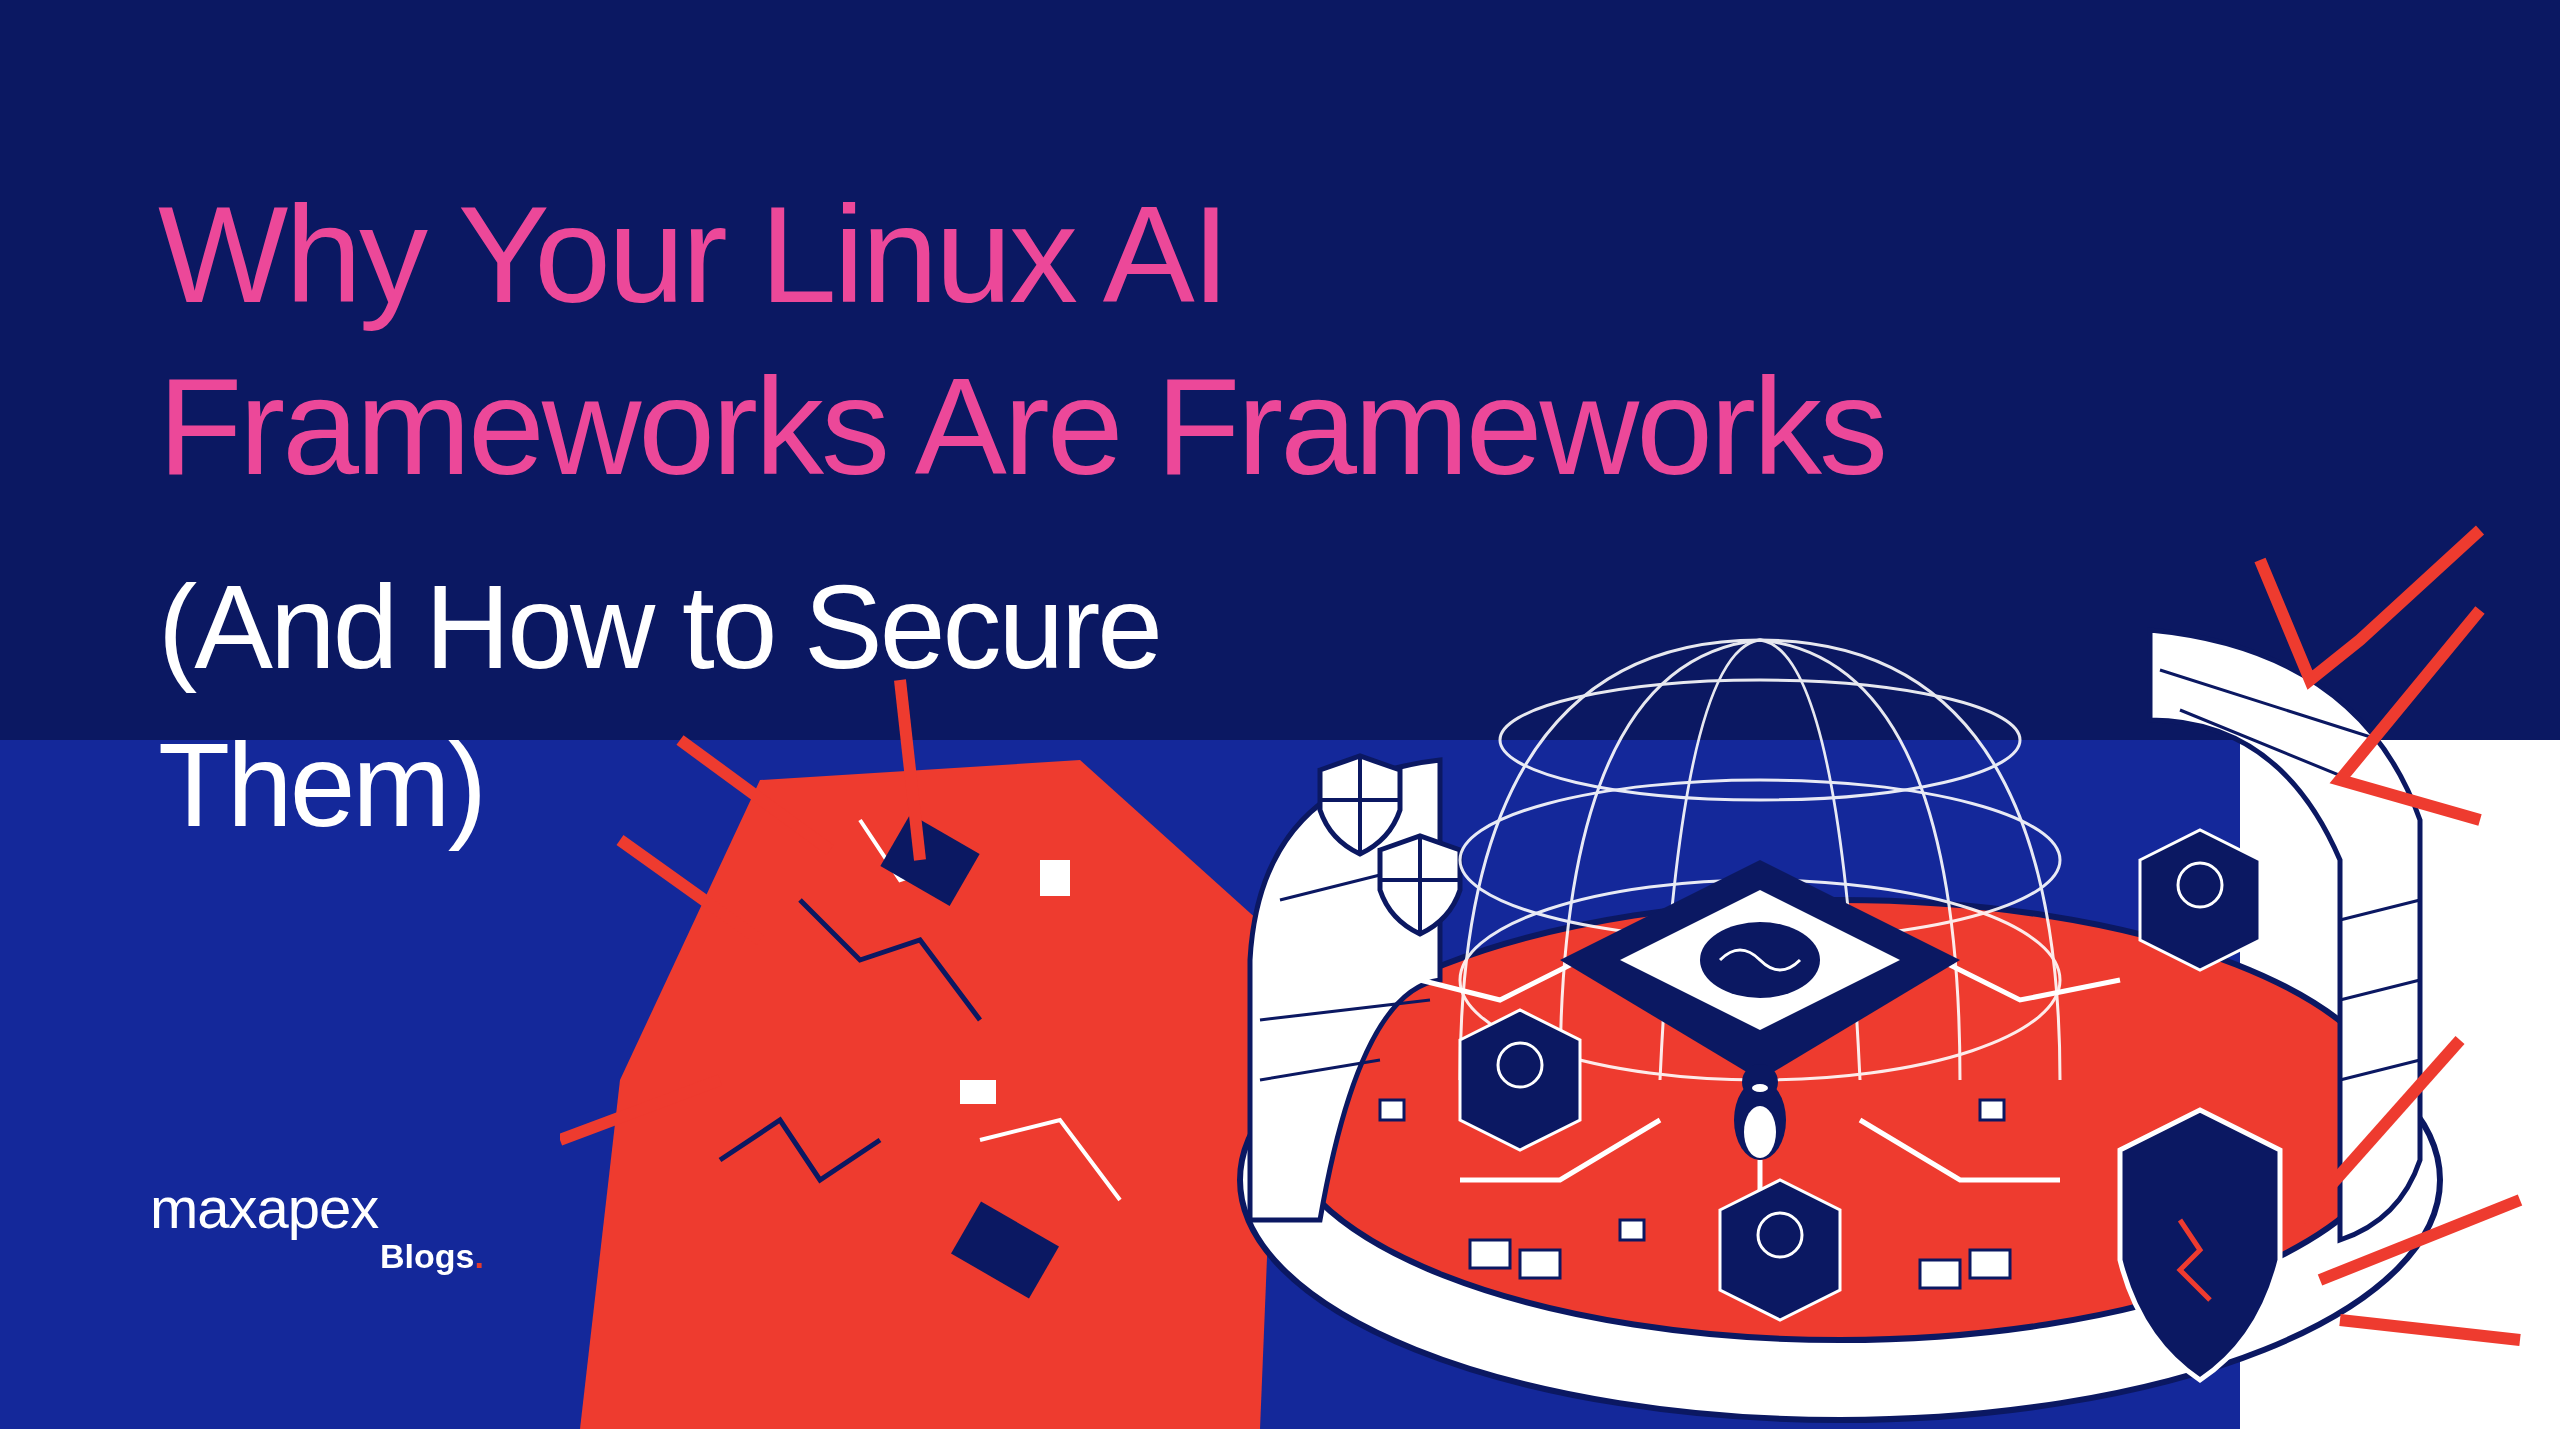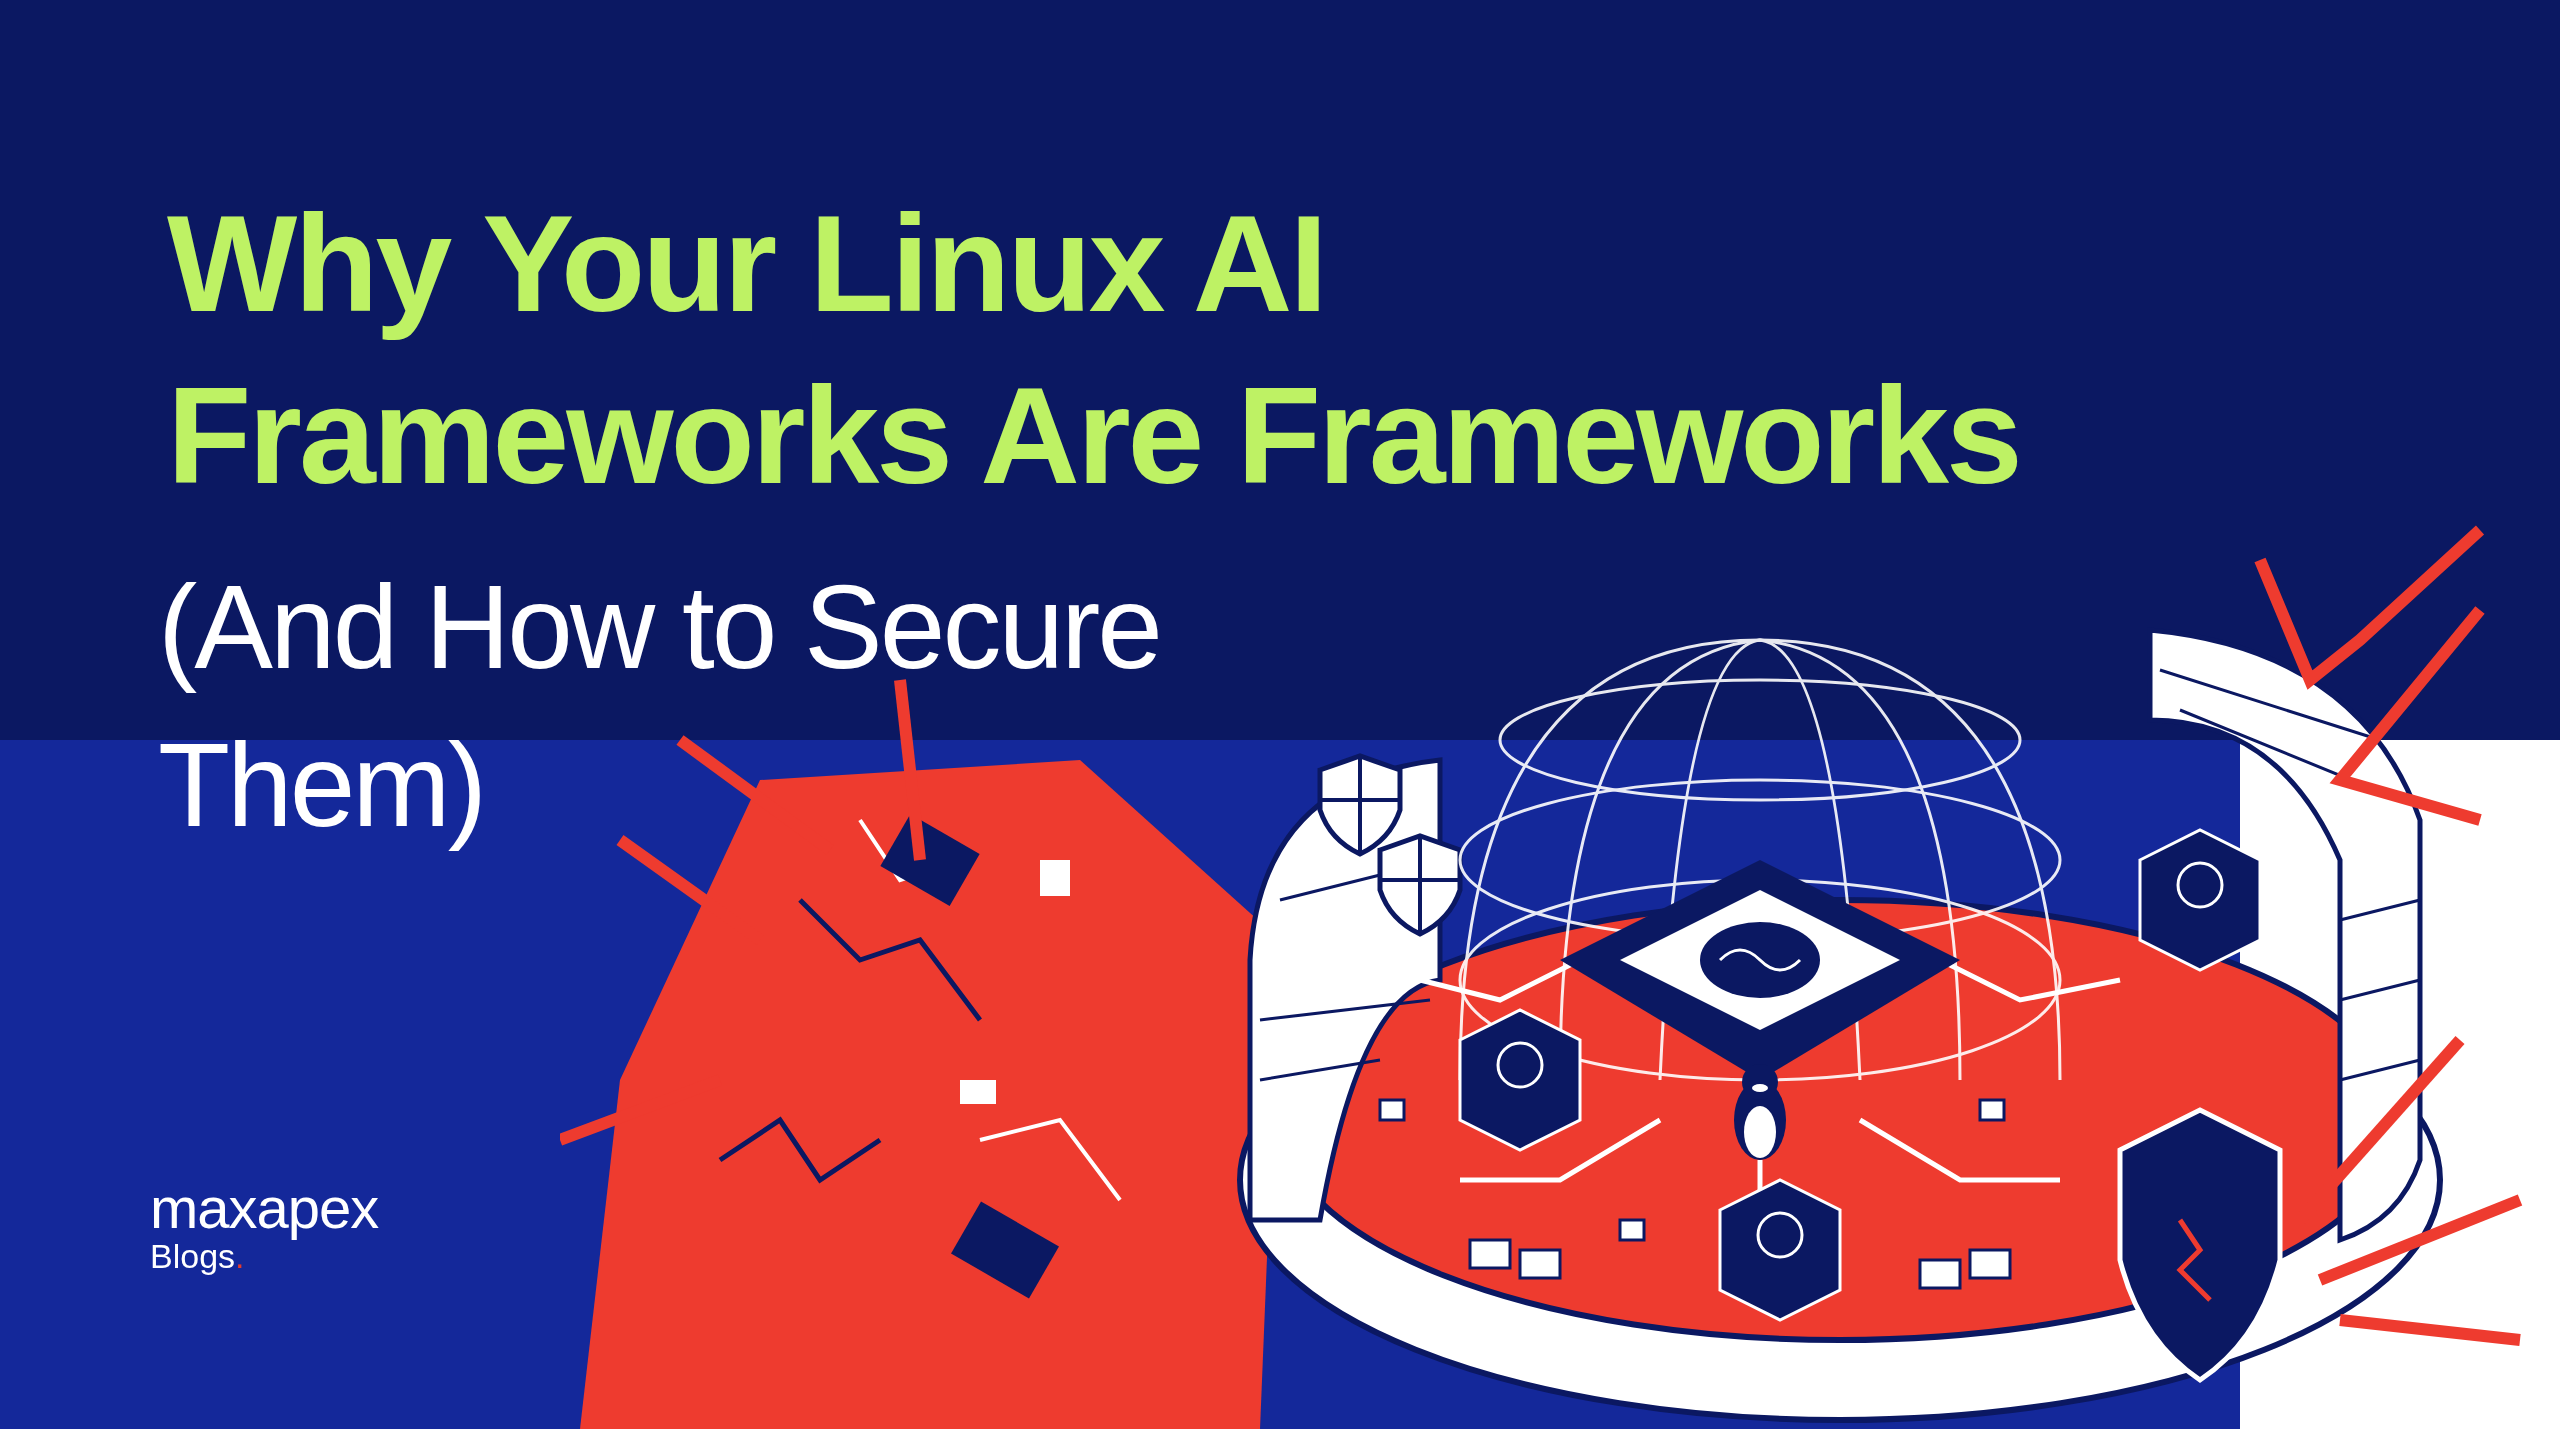--- a/index.html
+++ b/index.html
@@ -15,39 +15,39 @@
   }
   .bg-bottom {
     position: absolute; left: 0; top: 740px; width: 2560px; height: 689px;
     background: #14289a;
   }
   .bg-white {
     position: absolute; left: 2240px; top: 740px; width: 320px; height: 689px;
     background: #ffffff;
   }
   .title {
-    position: absolute; left: 150px; top: 160px; margin: 17px;
-    color: #bef264; font-weight: 700; font-size: 138px; line-height: 172px;
+    position: absolute; left: 150px; top: 160px; margin: 8px;
+    color: #ec4899; font-weight: 400; font-size: 138px; line-height: 172px;
     letter-spacing: -3px; white-space: nowrap;
   }
   .subtitle {
     position: absolute; left: 150px; top: 540px; margin: 8px;
     color: #ffffff; font-weight: 400; font-size: 118px; line-height: 158px;
     letter-spacing: -3px; width: 1300px;
   }
   .logo {
     position: absolute; left: 150px; top: 1180px;
     color: #ffffff;
   }
   .logo-main {
     display: block; font-weight: 400; font-size: 58px; line-height: 56px;
     letter-spacing: -1px;
   }
   .logo-sub {
-    display: block; font-weight: 400; font-size: 34px;
+    display: block; margin-left: 230px; font-weight: 700; font-size: 34px;
     line-height: 40px;
   }
   .logo-dot { color: #e23b2e; }
   .illustration {
     position: absolute; left: 560px; top: 520px; width: 2000px; height: 909px;
   }
 </style>
 </head>
 <body>
 

